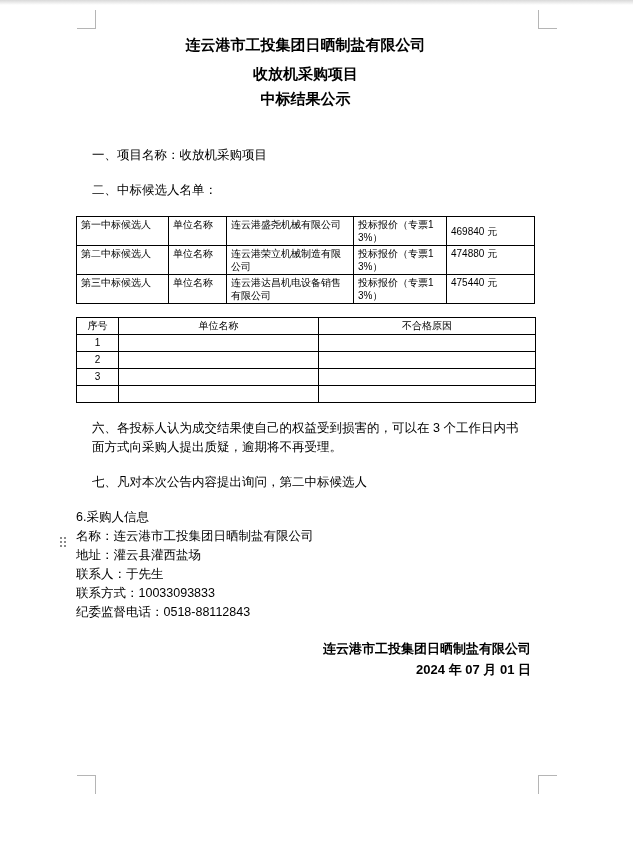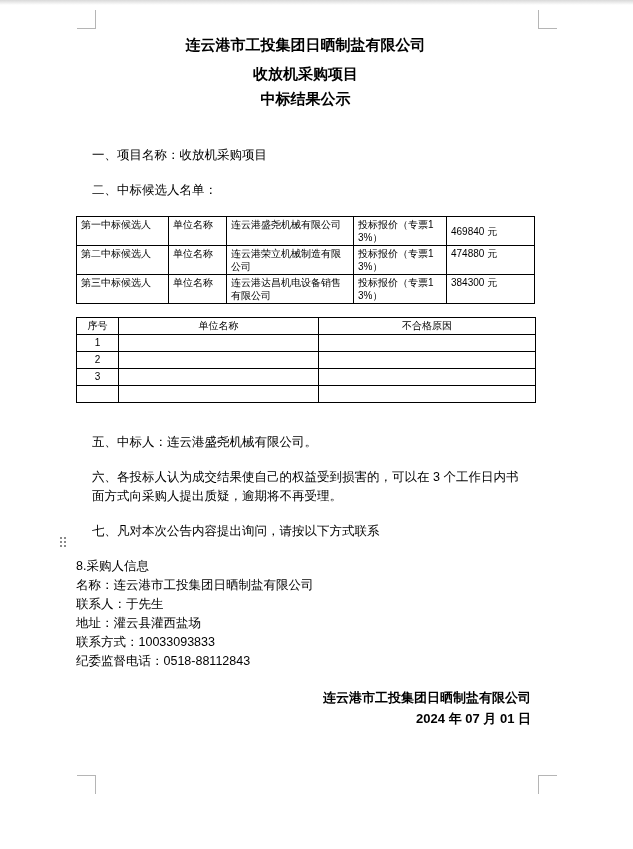--- a/index.html
+++ b/index.html
@@ -104,21 +104,21 @@
       <td>单位名称</td>
       <td>连云港荣立机械制造有限公司</td>
       <td>投标报价（专票13%）</td>
       <td>474880 元</td>
     </tr>
     <tr>
       <td>第三中标候选人</td>
       <td>单位名称</td>
       <td>连云港达昌机电设备销售有限公司</td>
       <td>投标报价（专票13%）</td>
-      <td>384300 元</td>
+      <td>475440 元</td>
     </tr>
   </tbody>
     </table>
 
 
   <table class="tbl-invalid">
     <colgroup>
       <col style="width:42px">
         <col style="width:200px">
         <col style="width:217px">
@@ -145,28 +145,27 @@
       <td></td>
     </tr>
     <tr>
       <td></td>
       <td></td>
       <td></td>
     </tr>
   </tbody>
     </table>
 
-  <p class="s5">五、中标人：连云港盛尧机械有限公司。</p>
   <p>六、各投标人认为成交结果使自己的权益受到损害的，可以在 3 个工作日内书面方式向采购人提出质疑，逾期将不再受理。</p>
-  <p>七、凡对本次公告内容提出询问，请按以下方式联系</p>
+  <p>七、凡对本次公告内容提出询问，第二中标候选人</p>
 
-  <p class="contact-line">8.采购人信息</p>
+  <p class="contact-line">6.采购人信息</p>
   <p class="contact-line">名称：连云港市工投集团日晒制盐有限公司</p>
+  <p class="contact-line">地址：灌云县灌西盐场</p>
   <p class="contact-line">联系人：于先生</p>
-  <p class="contact-line">地址：灌云县灌西盐场</p>
   <p class="contact-line">联系方式：10033093833</p>
   <p class="contact-line">纪委监督电话：0518-88112843</p>
 
   <div class="footer">
     <div>连云港市工投集团日晒制盐有限公司</div>
     <div>2024 年 07 月 01 日</div>
   </div>
 
 </div>
 

